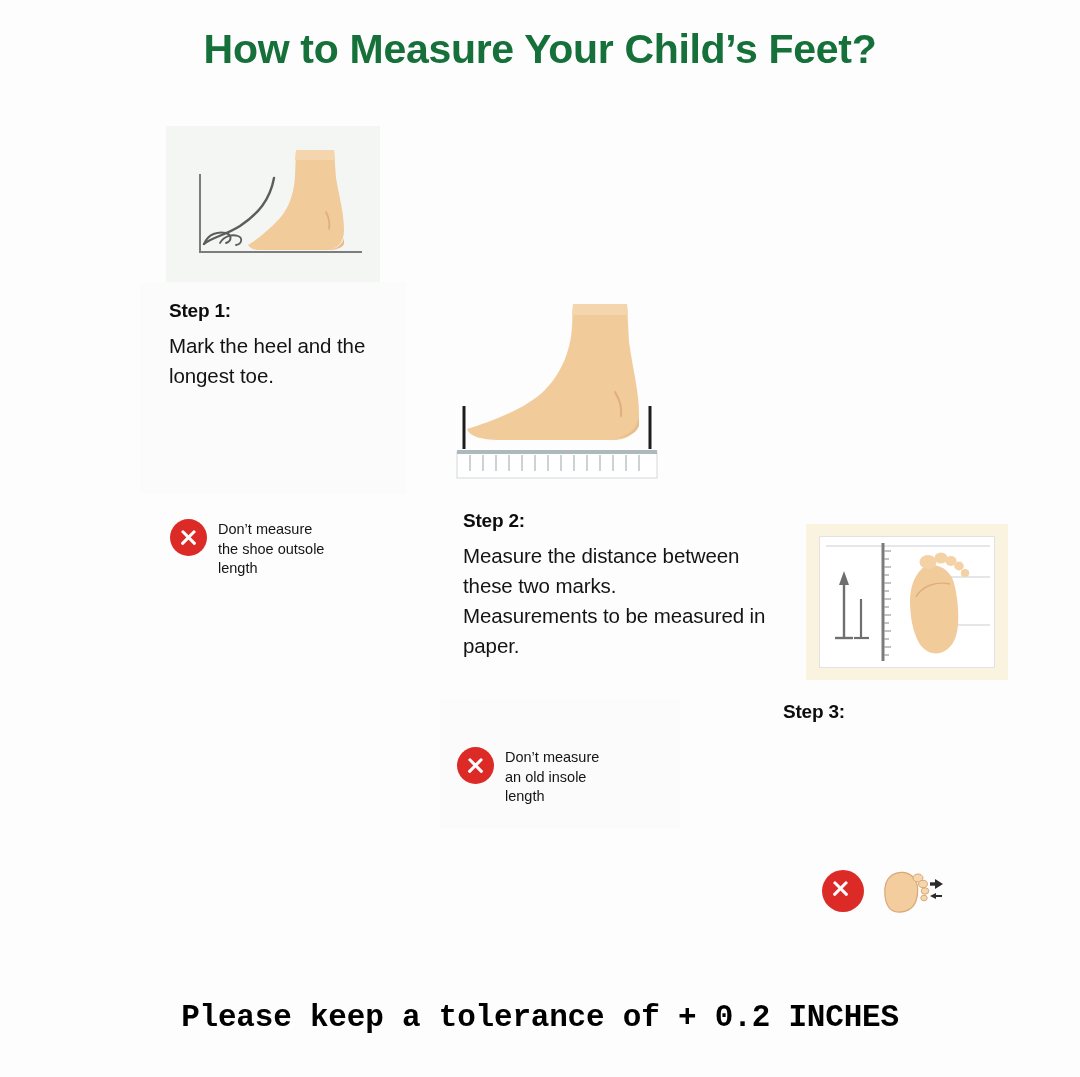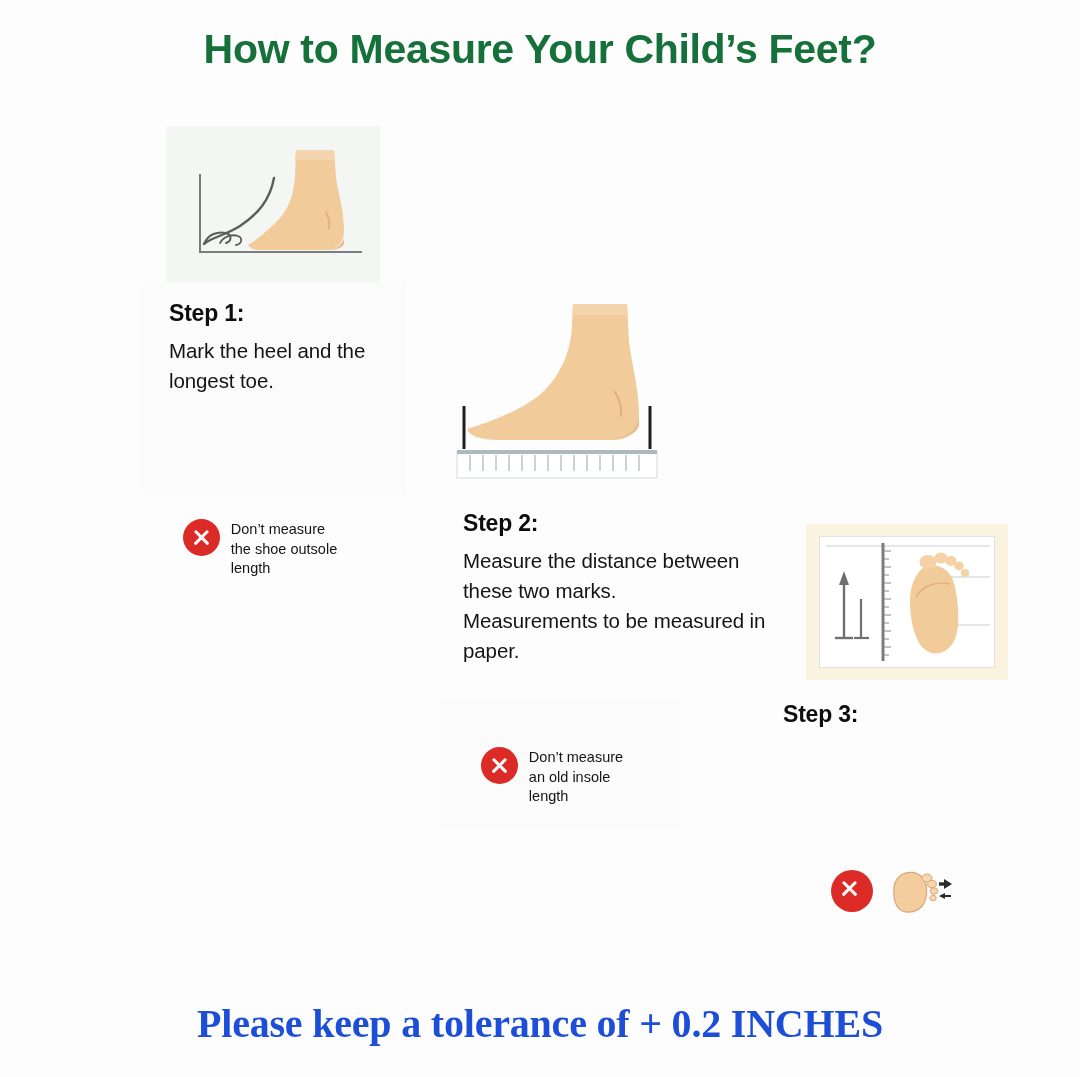--- a/index.html
+++ b/index.html
@@ -29,21 +29,21 @@
     font-family: "Liberation Sans Narrow", "Liberation Sans", sans-serif;
     font-size: 41px;
     font-weight: bold;
     letter-spacing: -0.3px;
     color: #15703a;
     white-space: nowrap;
   }
 
   
   .step-head {
-    font-size: 23px;
+    font-size: 19px;
     font-weight: bold;
     color: #0d0d0d;
     letter-spacing: -0.2px;
   }
   .step-body {
     font-size: 20.5px;
     line-height: 30px;
     color: #141414;
     letter-spacing: -0.1px;
   }
@@ -52,21 +52,20 @@
   }
   .step-body p + p {
     margin-top: 11px;
   }
 
   
   .warn {
     position: absolute;
     display: flex;
     align-items: flex-start;
-    justify-content: center;
   }
   .warn .xcircle {
     flex: 0 0 auto;
     width: 37px;
     height: 37px;
     border-radius: 50%;
     background: #dc2b27;
     position: relative;
   }
   .warn .xcircle::before,
@@ -143,24 +142,24 @@
     overflow: hidden;
   }
 
   
   #footer {
     position: absolute;
     left: 0;
     top: 1000px;
     width: 1080px;
     text-align: center;
-    font-family: Liberation Serif, serif;
-    font-size: 40px;
+    font-family: Liberation Mono, monospace;
+    font-size: 31px;
     font-weight: bold;
-    color: #1d4ed8;
+    color: #000000;
     letter-spacing: -0.2px;
     white-space: nowrap;
   }
 
   svg { display: block; }
 </style>
 </head>
 <body>
 
 <div id="page">

